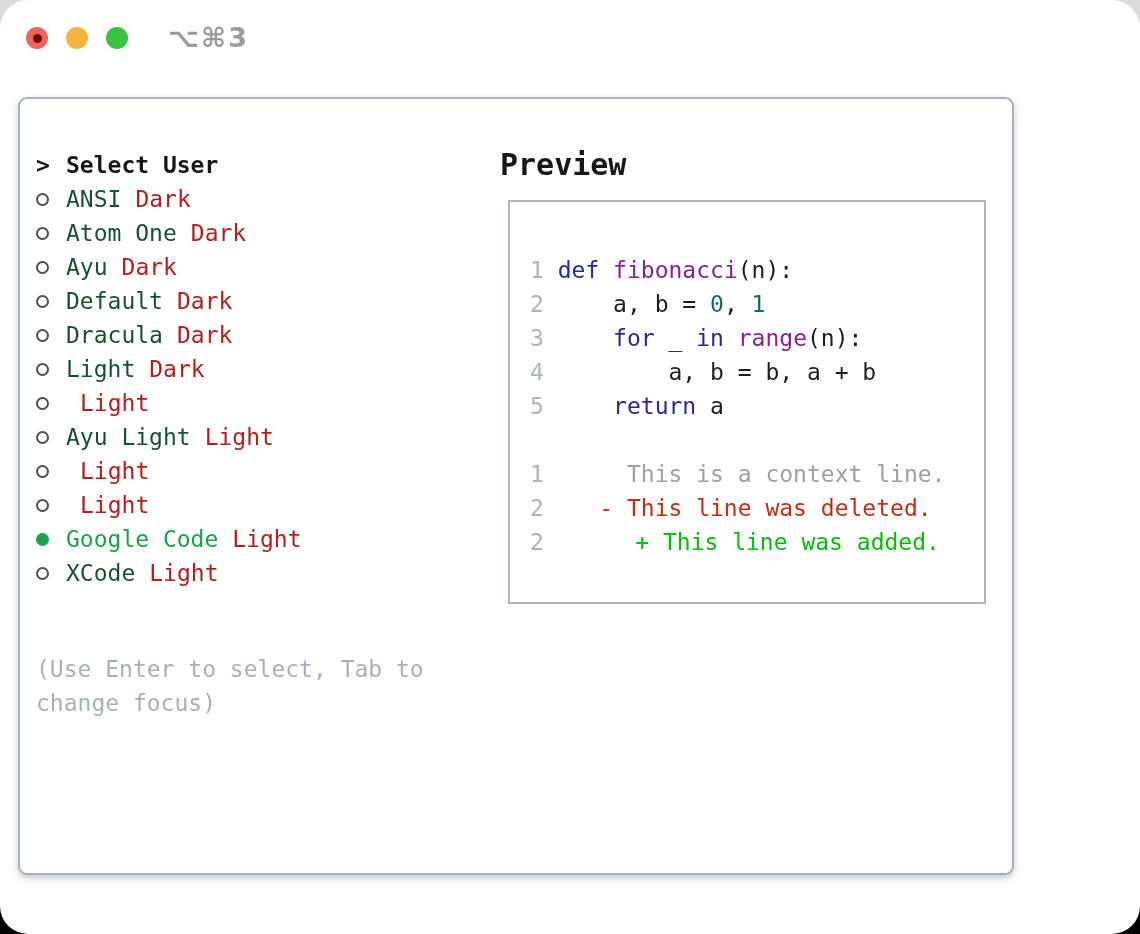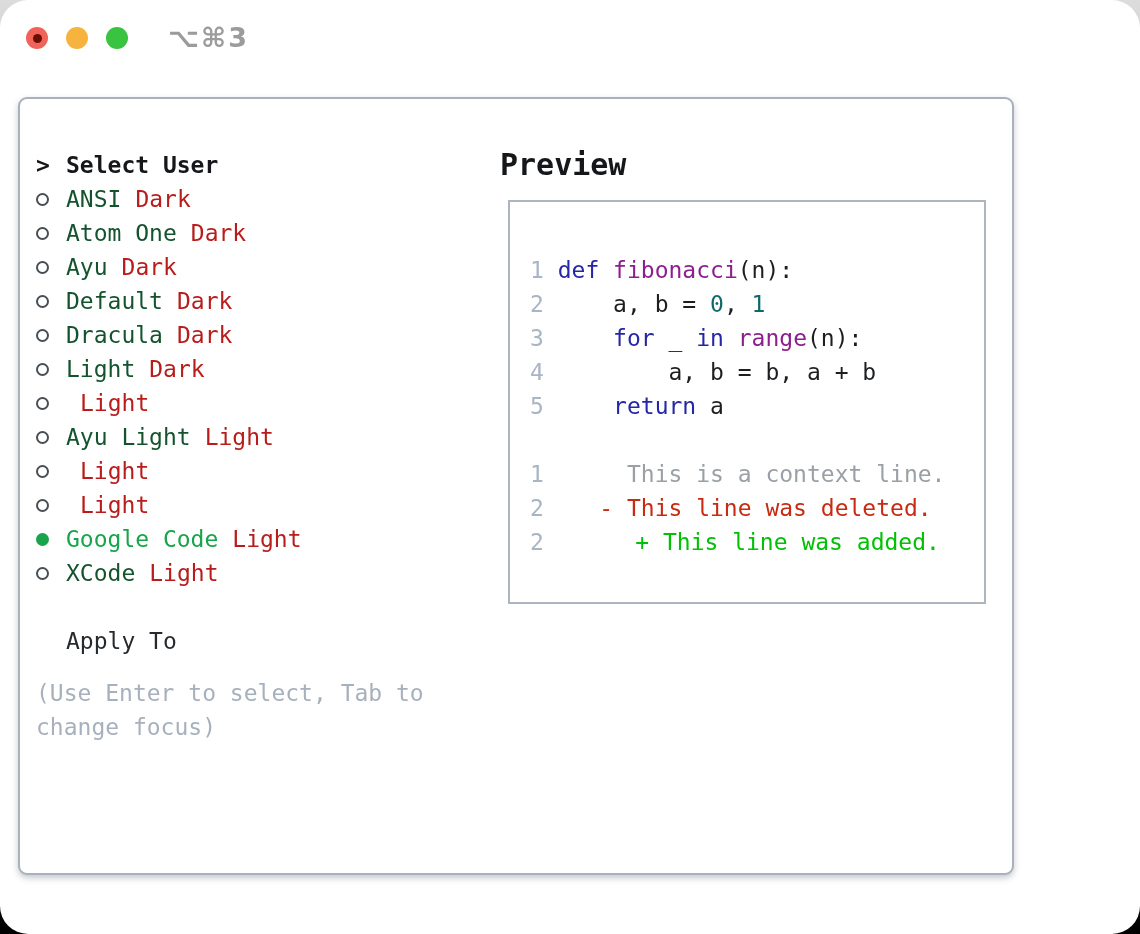--- a/index.html
+++ b/index.html
@@ -45,21 +45,21 @@
   .circle{width:13px;height:13px;border-radius:50%;box-sizing:border-box;}
   .circle.open{border:2.5px solid #484e55;background:transparent;}
   .circle.filled{background:var(--ui-green);}
   .hdr{font-weight:bold;color:#15171a;}
   .theme-name{color:#14532d;}
   .theme-name.selected{color:var(--ui-green);text-align:right;}
   .tag{color:#b91c1c;margin-left:14px;}
   .spacer{height:34px;}
   .apply-label{padding-left:30px;color:#26292d;}
   .help{
-    margin-top:18px;color:#a7b0bd;white-space:normal;width:428px;
+    margin-top:28px;color:#a7b0bd;white-space:normal;width:428px;
   }
   
   .preview-title{
     position:absolute;left:500px;top:148px;height:34px;line-height:34px;
     font-size:30px;font-weight:bold;color:#15171a;
   }
   .preview-box{
     position:absolute;left:508px;top:200px;width:478px;height:404px;
     border:2px solid #aeb5bf;background:#fff;box-sizing:border-box;
     overflow:hidden;
@@ -180,23 +180,20 @@
         </div>
         <div class="row">
           <span class="marker-box">
             <span class="circle open"></span>
           </span>
           <span class="theme-name">XCode</span>
           <span class="tag">Light</span>
         </div>
       </div>
     <div class="spacer"></div>
-    <div class="row">
-      <span class="apply-label">Apply To</span>
-    </div>
     <div class="help">(Use Enter to select, Tab to change focus)</div>
   </div>
 
   <div class="preview-title">Preview</div>
   <div class="preview-box">
     <div class="code" id="preview-code"><div><span class="lnum">1 </span><span class="tok-kw">def</span><span class="tok-pl"> </span><span class="tok-fn">fibonacci</span><span class="tok-pl">(n):</span></div><div><span class="lnum">2 </span><span class="tok-pl">    a, b = </span><span class="tok-lit">0</span><span class="tok-pl">, </span><span class="tok-lit">1</span></div><div><span class="lnum">3 </span><span class="tok-pl">    </span><span class="tok-kw">for</span><span class="tok-pl"> _ </span><span class="tok-kw">in</span><span class="tok-pl"> </span><span class="tok-fn">range</span><span class="tok-pl">(n):</span></div><div><span class="lnum">4 </span><span class="tok-pl">        a, b = b, a + b</span></div><div><span class="lnum">5 </span><span class="tok-pl">    </span><span class="tok-kw">return</span><span class="tok-pl"> a</span></div><div><span class="tok-pl"> </span></div><div><span class="lnum">1    </span><span class="diff-context">  This is a context line.</span></div><div><span class="lnum">2    </span><span class="diff-deleted">- This line was deleted.</span></div><div><span class="lnum">2    </span><span class="diff-added">+ This line was added.</span></div></div>
   </div>
 
 </div>
 

